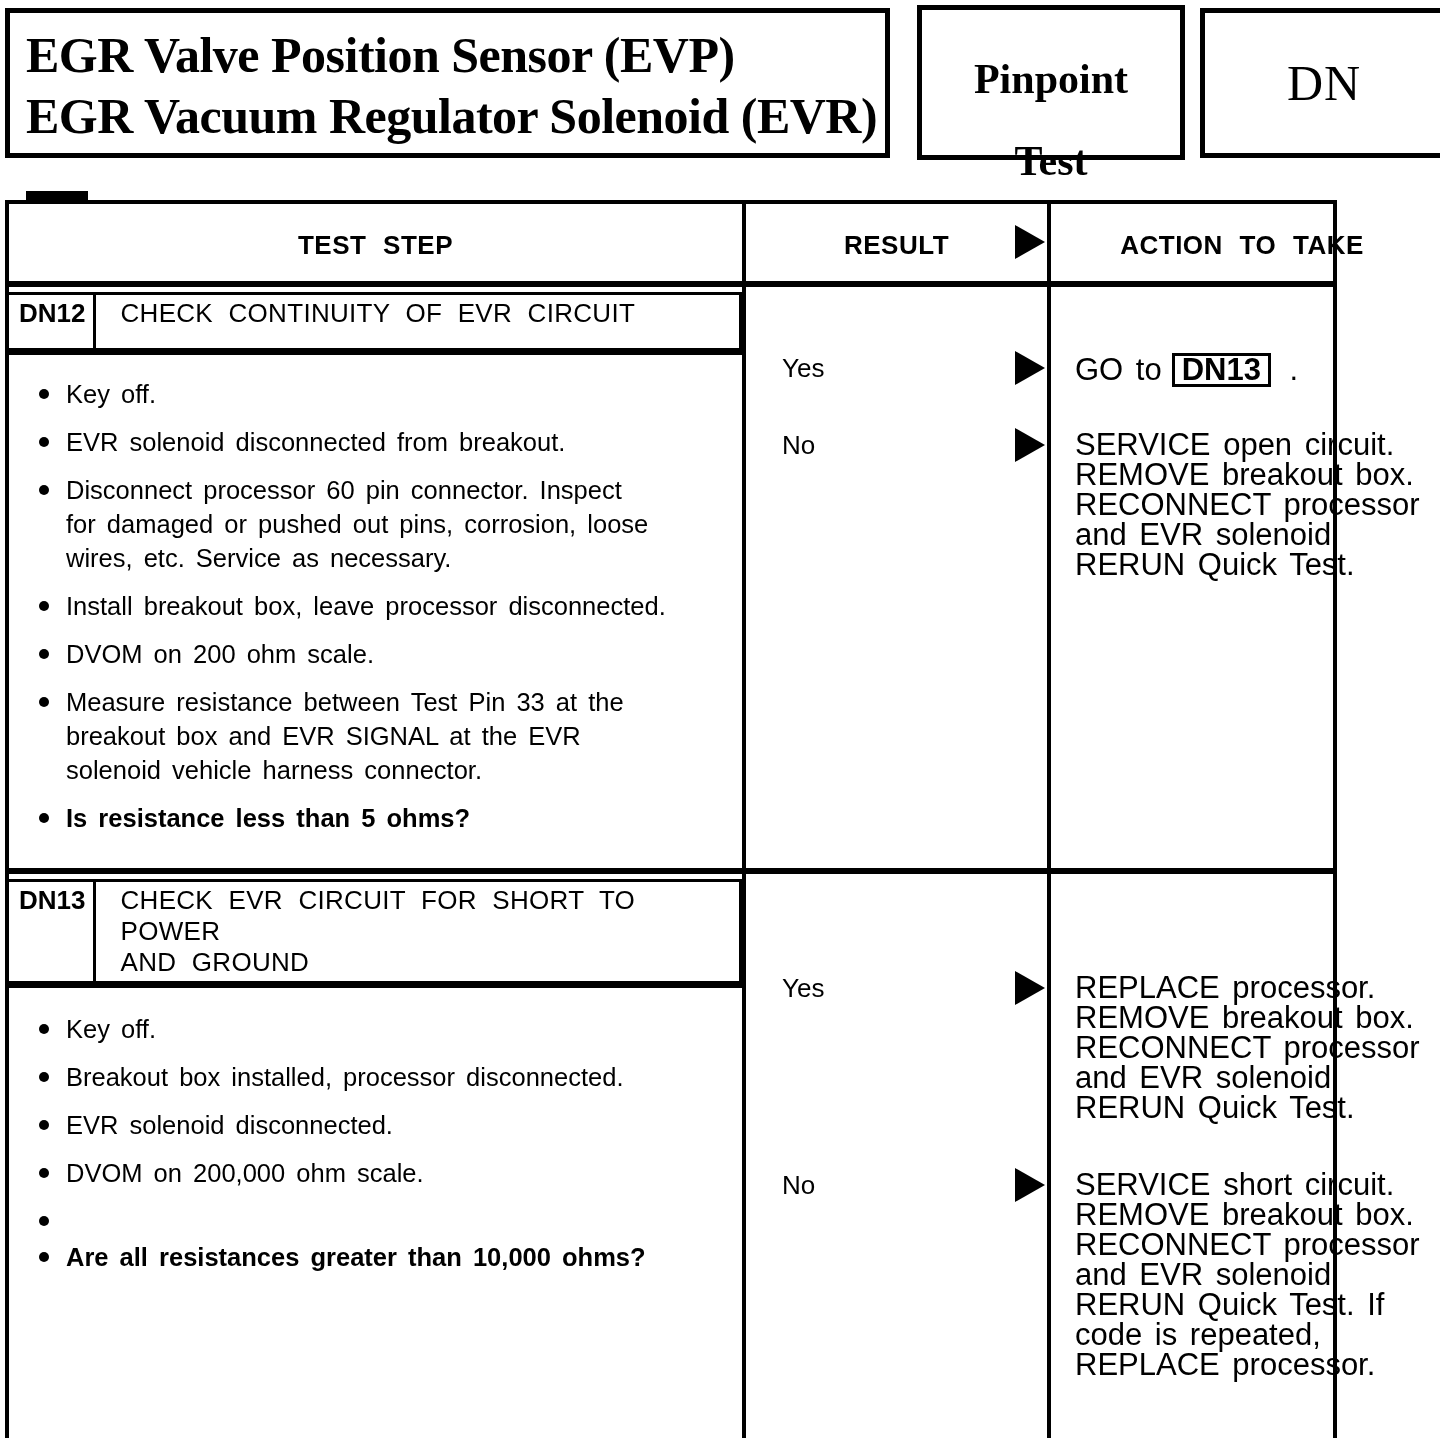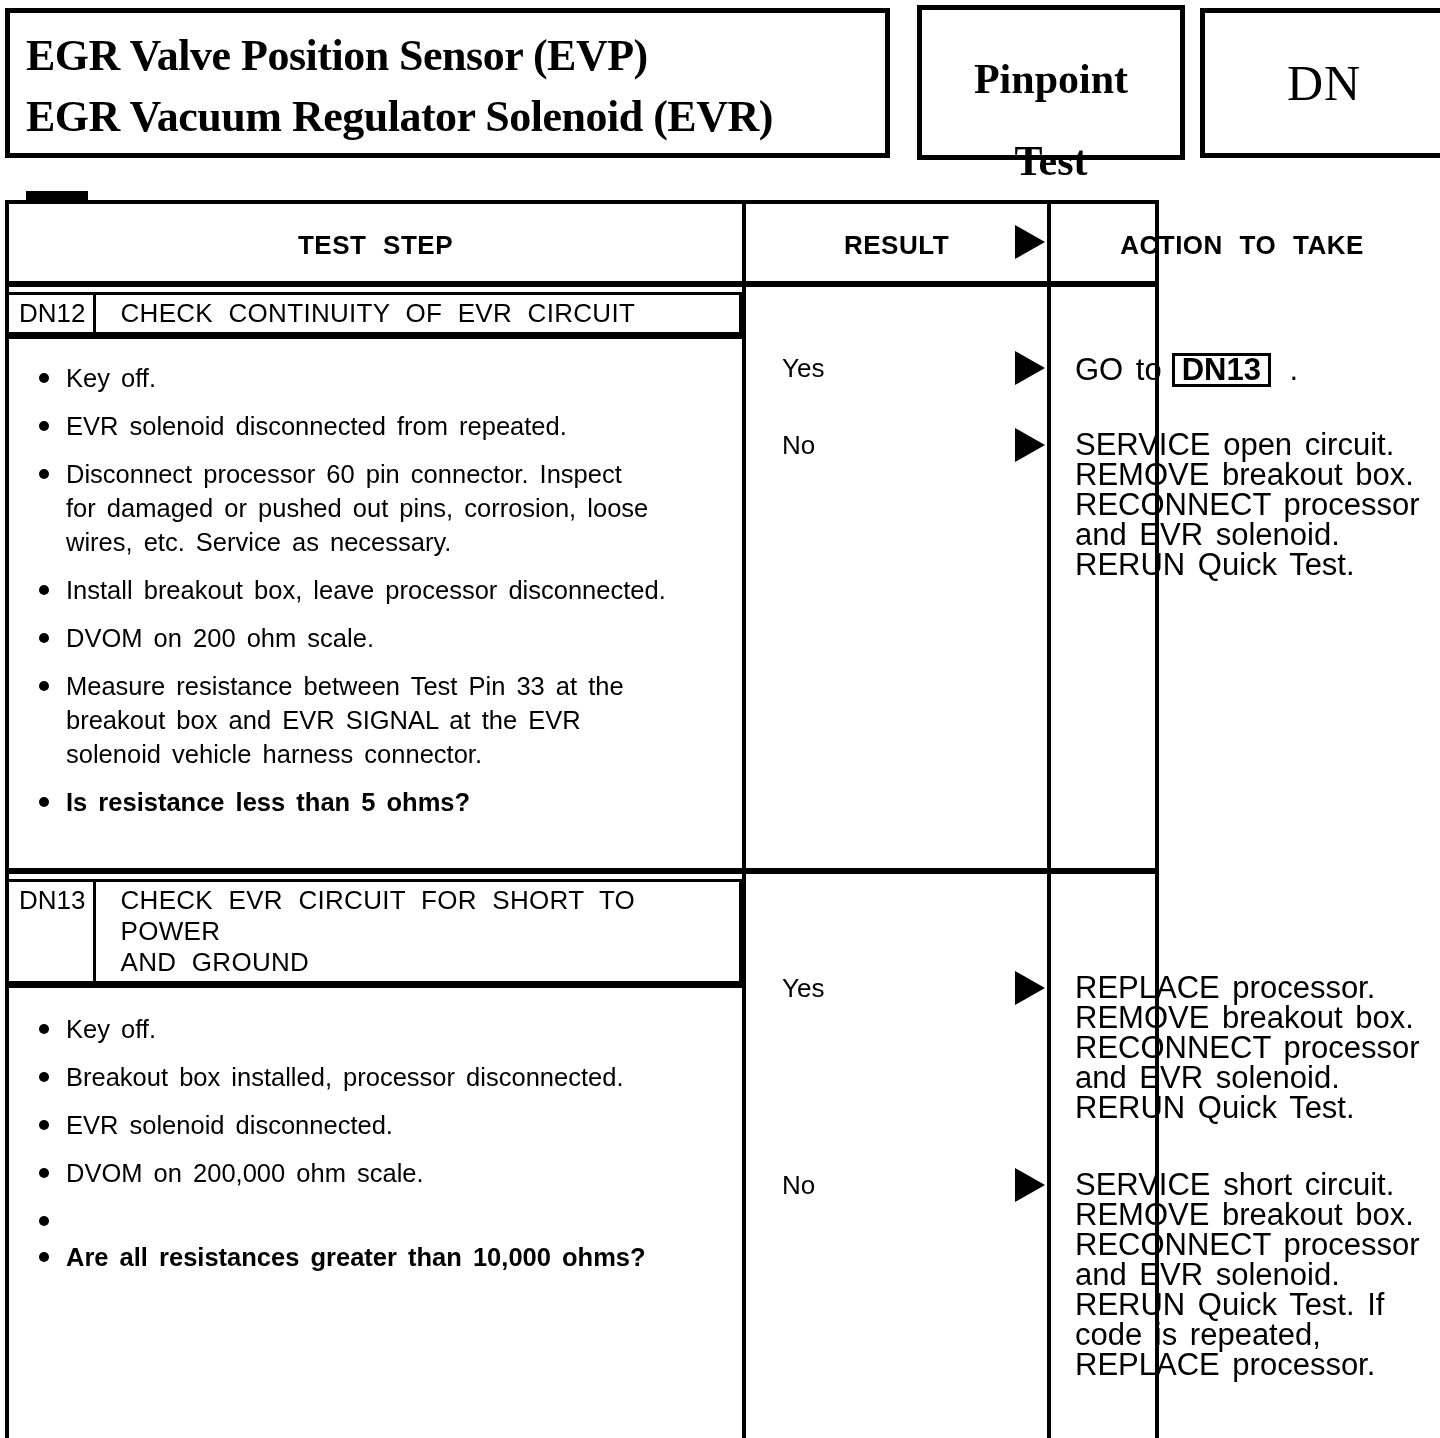--- a/index.html
+++ b/index.html
@@ -8,35 +8,35 @@
     background:#ffffff; color:#000;
     font-family:"Liberation Sans", sans-serif;
     overflow:hidden;
   }
 
   
   .hbox { position:absolute; border:5px solid #000; background:#fff; box-sizing:border-box; }
   #title-box { left:5px; top:8px; width:885px; height:150px; padding:12px 0 0 16px; }
   .title-line {
     font-family:"Liberation Serif", serif; font-weight:700;
-    font-size:44px; line-height:61px; letter-spacing:-0.5px; white-space:nowrap;
+    font-size:50px; line-height:61px; letter-spacing:-0.5px; white-space:nowrap;
   }
   #pinpoint-box { left:917px; top:5px; width:268px; height:155px; text-align:center; padding-top:16px; }
   .pp-line { font-family:"Liberation Serif", serif; font-weight:700; font-size:42px; line-height:58px;margin-top:24px; }
   #code-box {
     left:1200px; top:8px; width:248px; height:150px;
     display:flex; align-items:center; justify-content:center;
     font-family:"Liberation Serif", serif; font-weight:400; font-size:50px; letter-spacing:1px;
   }
 
   #artifact-1 { position:absolute; left:26px; top:191px; width:62px; height:9px; background:#000; }
 
   
   #table {
-    position:absolute; left:5px; top:200px; width:1154px; height:1238px;
+    position:absolute; left:5px; top:200px; width:1332px; height:1238px;
     border:4px solid #000; border-bottom:none; box-sizing:border-box; background:#fff;
   }
   .colline { position:absolute; top:0; bottom:0; width:4px; background:#000; }
   #colline-1 { left:733px; }
   #colline-2 { left:1038px; }
 
   #thead { position:absolute; left:0; top:0; width:100%; height:77px; border-bottom:6px solid #000; box-sizing:content-box; }
   .hlabel {
     position:absolute; top:26px; font-weight:700; font-size:26px;
     word-spacing:9px; letter-spacing:0.5px; text-align:center;
@@ -56,22 +56,22 @@
   .section { position:absolute; left:0; width:100%; box-sizing:border-box; }
   #sec-0 { top:83px;  height:581px; }
   #sec-1 { top:664px; height:570px; border-top:6px solid #000; }
 
   .band {
     margin-top:5px; width:733px; box-sizing:border-box;
     border-top:3px solid #000; border-right:3px solid #000; border-bottom:7px solid #000;
     display:flex; background:#fff;
   }
   .band-id {
-    border-right:3px solid #000; padding:3px 8px 3px 10px;
-    font-weight:400; font-size:26px; line-height:31px; flex:none;text-align:center;
+    border-right:3px solid #000; padding:3px 8px 19px 10px;
+    font-weight:700; font-size:26px; line-height:31px; flex:none;text-align:center;
   }
   .band-title {
     padding:3px 0 3px 24px; font-size:26px; line-height:31px;
     word-spacing:8px; letter-spacing:0.3px; white-space:pre-line;
   }
 
   .steps { padding:22px 0 0 30px; width:720px; box-sizing:border-box; }
   #sec-1 .steps { padding-top:24px; }
   .step { display:flex; margin-bottom:14px; }
   .step-bullet { width:10px; height:10px; border-radius:50%; background:#000; margin:12px 17px 0 0; flex:none; }
@@ -128,21 +128,21 @@
           <div class="band-id">DN12</div>
           <div class="band-title">CHECK CONTINUITY OF EVR CIRCUIT</div>
         </div>
         <div class="steps">
           <div class="step">
             <span class="step-bullet"></span>
             <div class="step-text">Key off.</div>
           </div>
           <div class="step">
             <span class="step-bullet"></span>
-            <div class="step-text">EVR solenoid disconnected from repeated.</div>
+            <div class="step-text">EVR solenoid disconnected from breakout.</div>
           </div>
           <div class="step">
             <span class="step-bullet"></span>
             <div class="step-text">Disconnect processor 60 pin connector. Inspect
 for damaged or pushed out pins, corrosion, loose
 wires, etc. Service as necessary.</div>
           </div>
           <div class="step">
             <span class="step-bullet"></span>
             <div class="step-text">Install breakout box, leave processor disconnected.</div>

